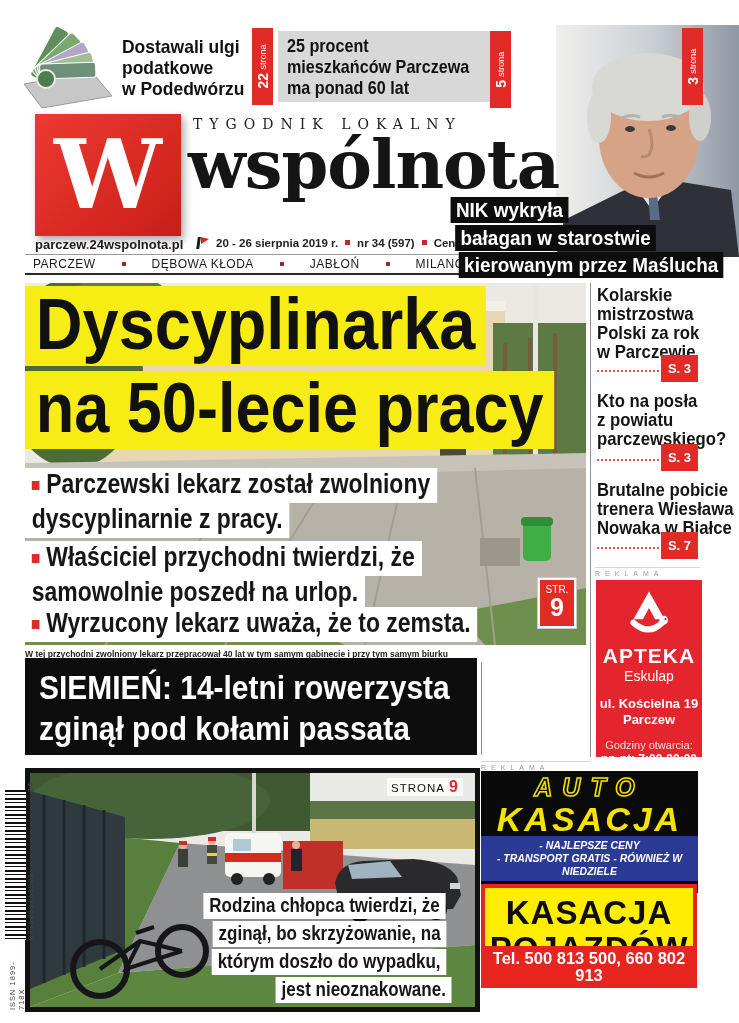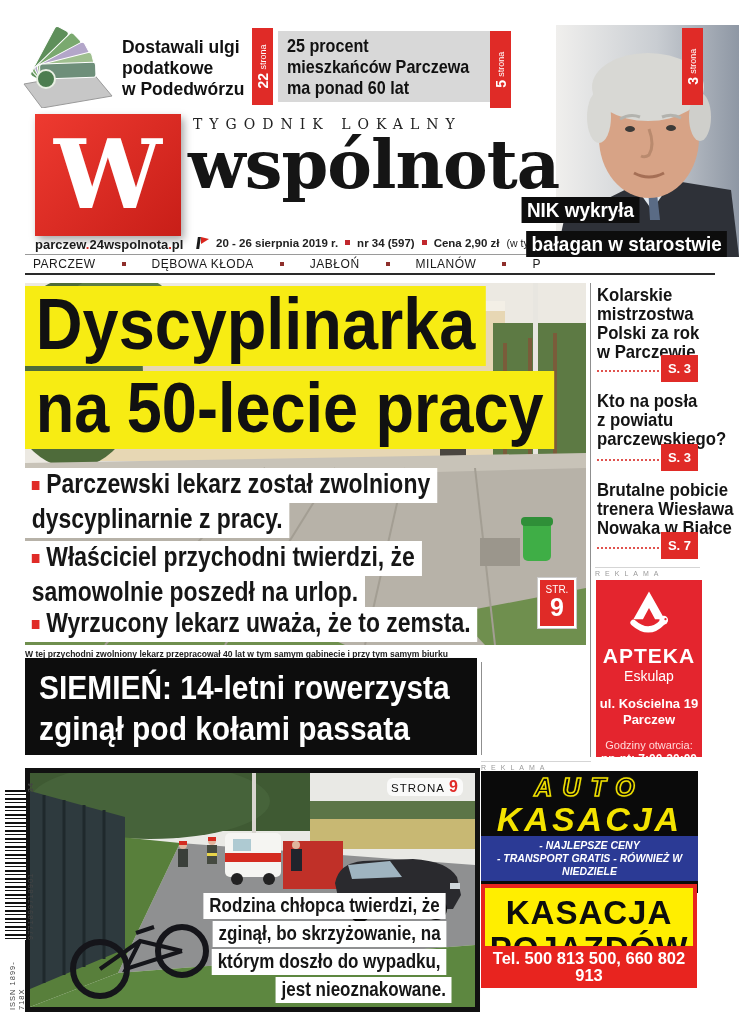--- a/index.html
+++ b/index.html
@@ -49,21 +49,21 @@
   .apteka .t2{font-size:14px;}
   .apteka .adr{font-size:13px;font-weight:bold;line-height:16px;}
   .apteka .hl{font-size:11px;color:#ffd9d9;}
   .apteka .hrs{font-size:12px;font-weight:bold;line-height:16px;}
   
   .blackbox{background:#0d0d0d;color:#fff;}
   .senior{font-weight:bold;font-size:19px;line-height:20px;color:#141414;}
   .senior .srefs{color:#e02b27;font-size:12px;font-weight:bold;}
   .senior .srefn{color:#e02b27;font-size:17px;font-weight:bold;}
   .photo2cap{background:#fff;color:#161616;font-weight:bold;font-size:20px;line-height:1;padding:2px 7px 4px;}
-  .strona-ref{font-size:11.5px;color:#111;letter-spacing:1px;border-radius:6px;}
+  .strona-ref{font-size:11.5px;color:#111;letter-spacing:1px;}
   .strona-ref .num{color:#e02b27;font-size:16px;font-weight:bold;}
   
   .autoad{background:#0a0a0a;text-align:center;overflow:hidden;}
   .autoad .w1{font-style:italic;font-weight:bold;font-size:25px;letter-spacing:10px;color:#0a0a0a;
               -webkit-text-stroke:1.5px #f0e000;text-shadow:0 0 2px #b7ac00;}
   .autoad .w2{font-style:italic;font-weight:bold;font-size:34px;letter-spacing:3px;color:#f4e300;line-height:1;}
   .autoad .bluebar{background:#2b3a95;color:#fff;font-style:italic;font-weight:bold;font-size:10.5px;line-height:13px;padding:3px 0;}
   .kasad{background:#ffee00;border:4px solid #e8241f;text-align:center;}
   .kasad .big{font-weight:bold;font-size:33px;line-height:36px;color:#0d0d0d;letter-spacing:1px;}
   .kasad .tel{background:#e8241f;color:#fff;font-weight:bold;font-size:16.5px;line-height:1;padding:4px 0 5px;}
@@ -171,21 +171,22 @@
     <span class="navsq"></span>
     <span class="item">JABŁOŃ</span>
     <span class="navsq"></span>
     <span class="item">MILANÓW</span>
     <span class="navsq"></span>
     <span class="item">P</span>
   </div>
 
   <div class="abs" style="right:1px;top:197px;z-index:5;text-align:left">
     <div><span class="nikbar condc" style="transform:scaleX(.9)">NIK wykryła</span></div>
-    <div style="margin-top:8px"><span class="nikbar condc" style="transform:scaleX(.9)">bałagan w starostwie</span></div>
+    <div style="margin-top:2px"><span class="nikbar condc" style="transform:scaleX(.9)">bałagan w starostwie</span></div>
+    <div style="margin-top:1px"><span class="nikbar condc" style="transform:scaleX(.9)">kierowanym przez Maślucha</span></div>
   </div>
 
   <div class="abs" style="left:25px;top:283px;width:561px;height:362px;overflow:hidden">
     <svg width="561" height="362" viewBox="0 0 561 362" preserveAspectRatio="none" style="position:absolute;left:0;top:0">
       <rect width="561" height="362" fill="#ece9e2"></rect>
       <rect x="70" y="18" width="410" height="160" fill="#e7d7b4"></rect>
       <rect x="70" y="18" width="410" height="10" fill="#f3efe6"></rect>
       <g fill="#bcd8da" stroke="#8fa9ab">
         <rect x="120" y="120" width="34" height="26"></rect>
           <rect x="175" y="120" width="34" height="26"></rect>

